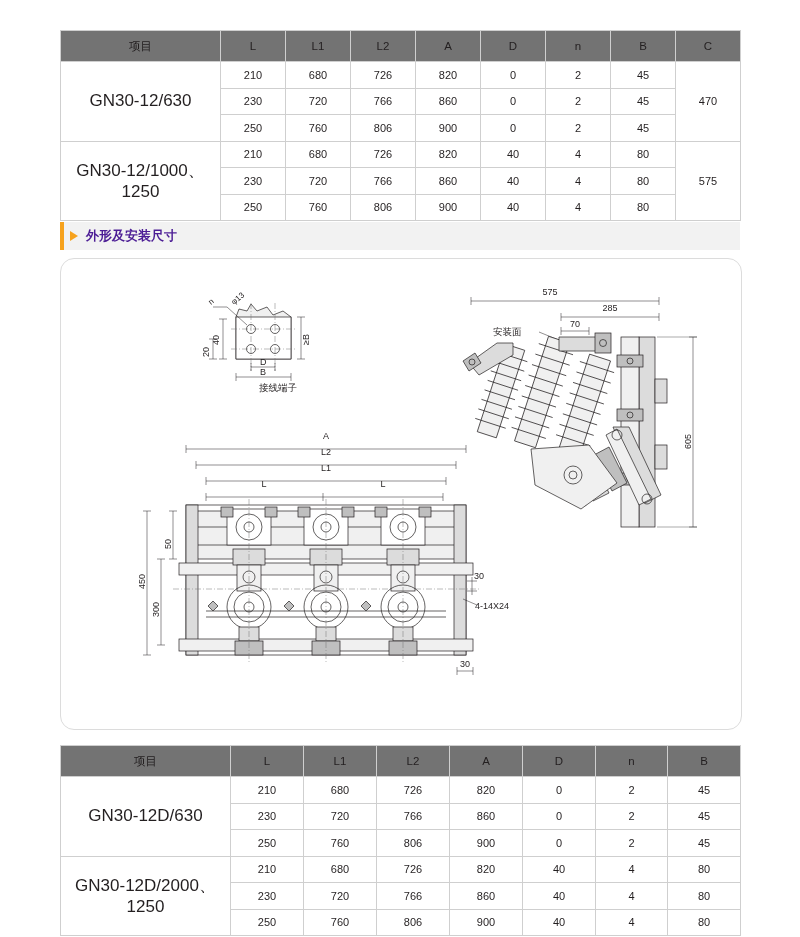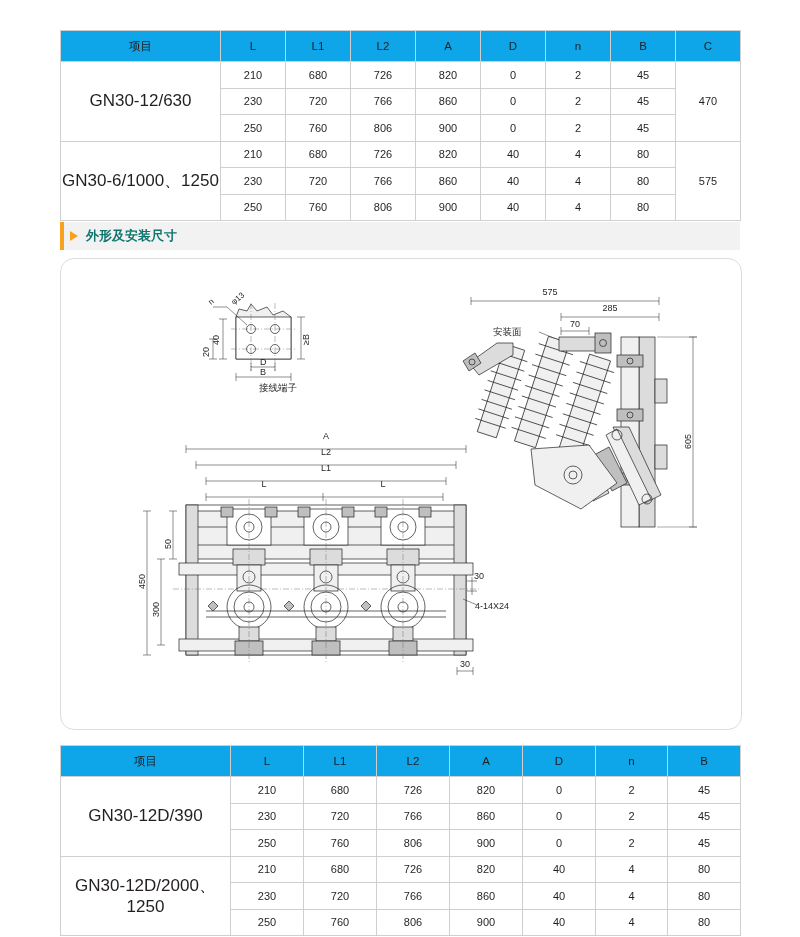--- a/index.html
+++ b/index.html
@@ -29,21 +29,21 @@
   }
   table.spec th, table.spec td {
     border: 1px solid #cfcfcf;
     text-align: center;
     vertical-align: middle;
     color: #231f20;
     font-weight: normal;
     padding: 0;
   }
   table.spec thead th {
-    background: #0ea5e9;
+    background: #737373;
     height: 30px;
     font-size: 11.5px;
   }
   table.spec tbody td {
     height: 25.5px;
     background: #ffffff;
   }
   td.model {
     text-align: left;
     padding-left: 12px;
@@ -94,21 +94,21 @@
   }
   .section-bar .tri {
     width: 0; height: 0;
     border-left: 8px solid #f6a21d;
     border-top: 5px solid transparent;
     border-bottom: 5px solid transparent;
   }
   .section-bar .sec-title {
     font-size: 13px;
     font-weight: bold;
-    color: #0f766e;
+    color: #4c1d95;
     margin-left: 2px;
   }
 
   
   .panel {
     position: absolute;
     left: 60px;
     top: 258px;
     width: 680px;
     height: 470px;
@@ -186,21 +186,21 @@
         <td>250</td>
         <td>760</td>
         <td>806</td>
         <td>900</td>
         <td>0</td>
         <td>2</td>
         <td>45</td>
       </tr>
 
       <tr>
-        <td class="model" rowspan="3">GN30-6/1000、1250</td>
+        <td class="model" rowspan="3">GN30-12/1000、1250</td>
         <td>210</td>
         <td>680</td>
         <td>726</td>
         <td>820</td>
         <td>40</td>
         <td>4</td>
         <td>80</td>
         <td rowspan="3">575</td>
       </tr>
       <tr>
@@ -527,21 +527,21 @@
         <th>L1</th>
         <th>L2</th>
         <th>A</th>
         <th>D</th>
         <th>n</th>
         <th>B</th>
       </tr>
     </thead>
     <tbody>
       <tr>
-        <td class="model" rowspan="3">GN30-12D/390</td>
+        <td class="model" rowspan="3">GN30-12D/630</td>
         <td>210</td>
         <td>680</td>
         <td>726</td>
         <td>820</td>
         <td>0</td>
         <td>2</td>
         <td>45</td>
       </tr>
       <tr>
         <td>230</td>

